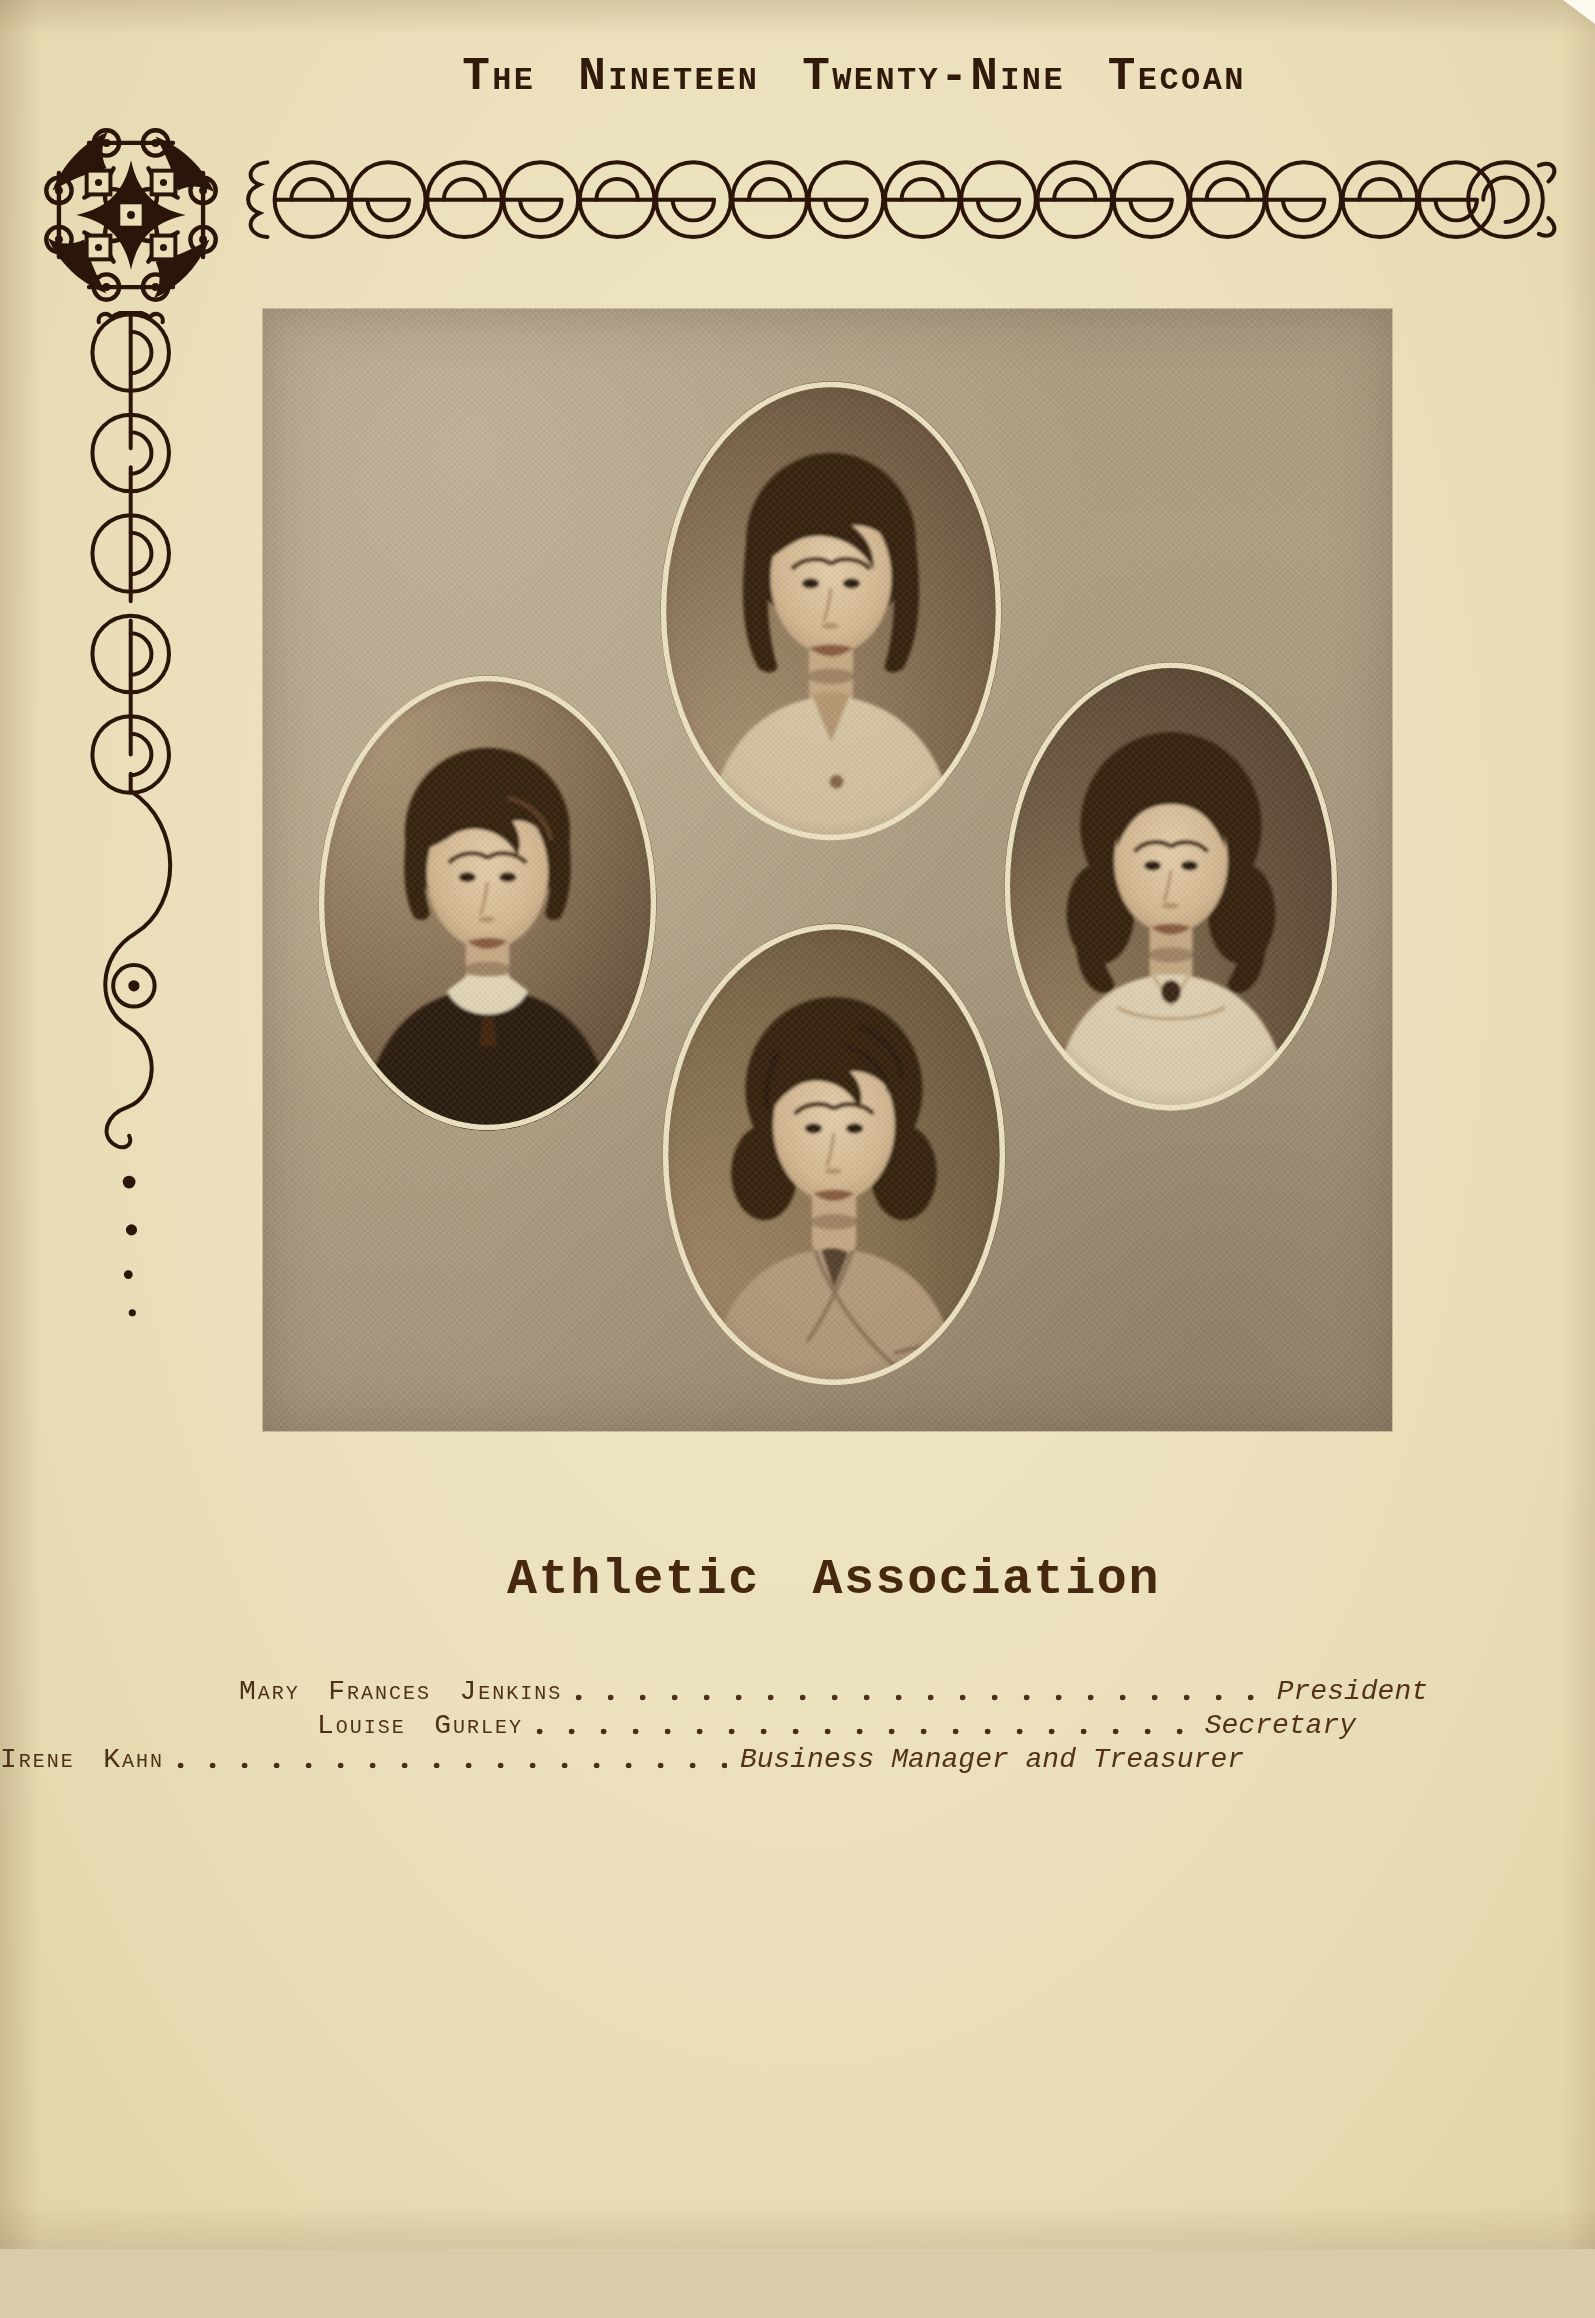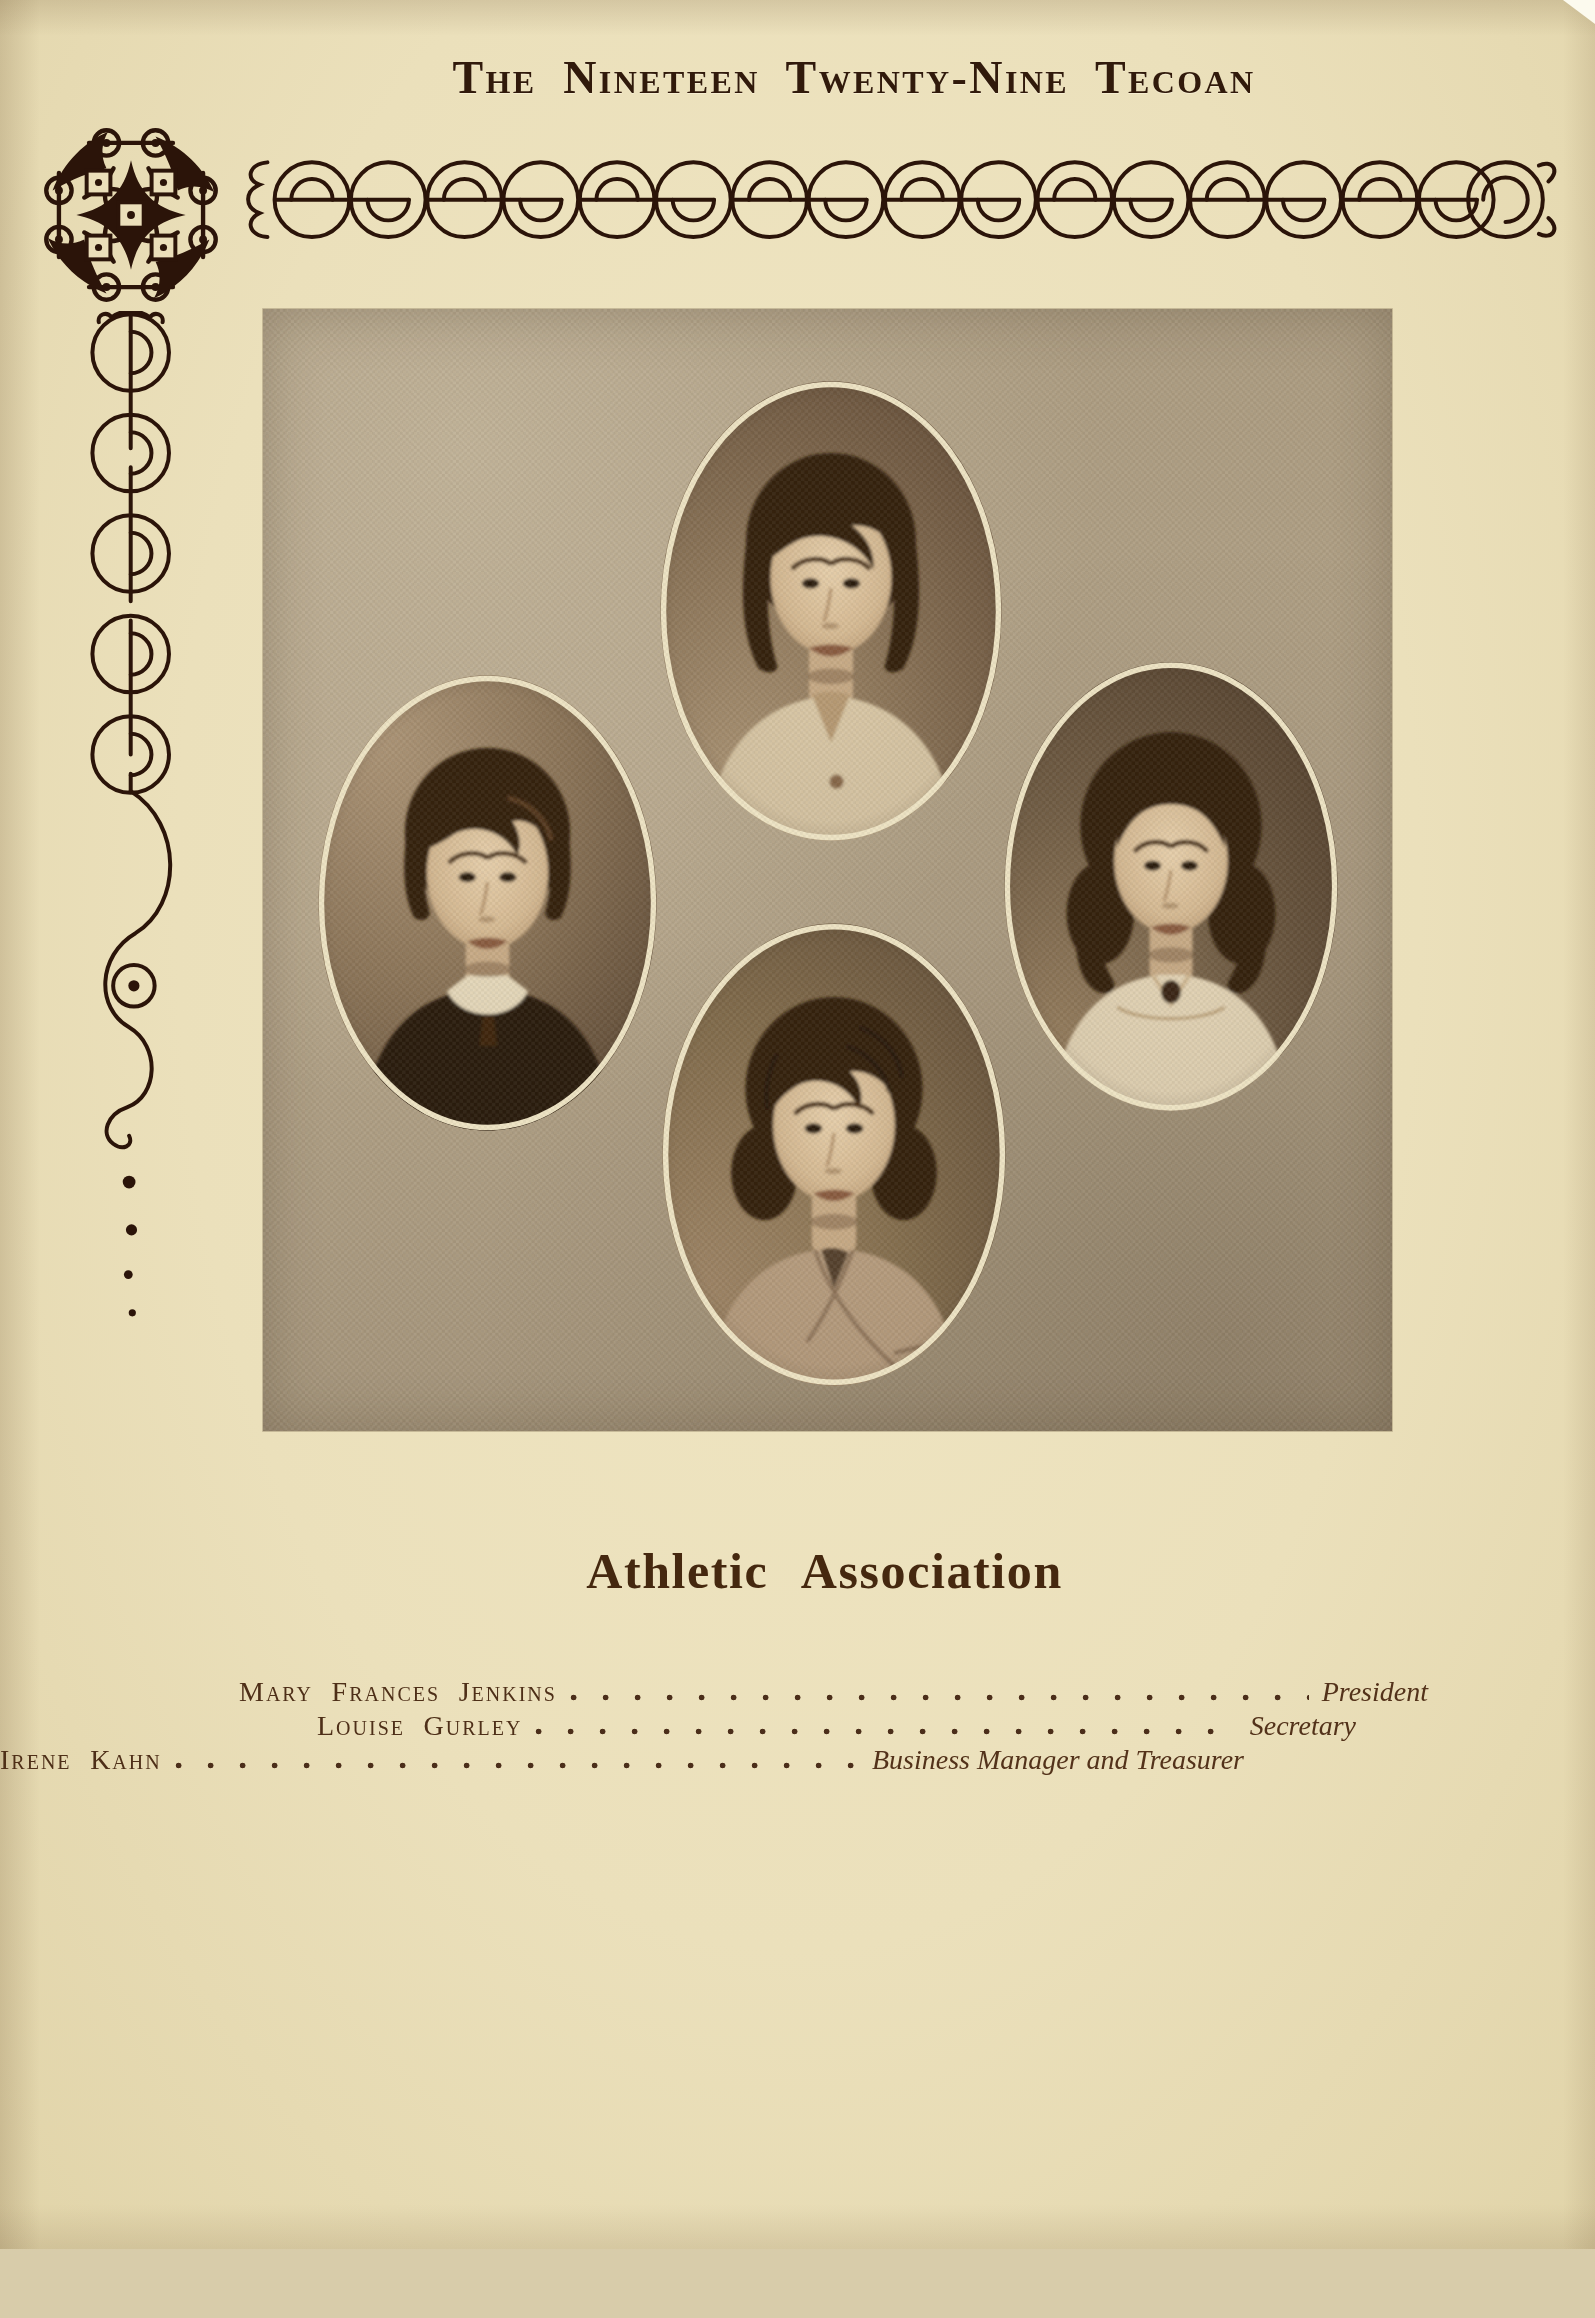--- a/index.html
+++ b/index.html
@@ -1,20 +1,20 @@
 <!DOCTYPE html>
 <html style="font-size:12.8px"><head>
 <meta charset="utf-8">
 <style>
   html,body{margin:0;padding:0;background:#d8ccaa;}
   .page{
     position:relative;
     width:1595px;height:2249px;
     overflow:hidden;
-    font-family:Liberation Serif, serif;
+    font-family:Liberation Mono, monospace;
     background:
       linear-gradient(90deg, rgba(120,95,60,.22), rgba(120,95,60,0) 2.5%),
       linear-gradient(270deg, rgba(120,95,60,.15), rgba(120,95,60,0) 2%),
       linear-gradient(180deg, rgba(120,95,60,.20), rgba(120,95,60,0) 1.6%),
       linear-gradient(0deg, rgba(120,95,60,.16), rgba(120,95,60,0) 2%),
       radial-gradient(ellipse at 50% 40%, #f0e6c3 0%, #ebe0bb 55%, #e1d4a9 100%);
   }
   .corner-tear{
     position:absolute;top:0;right:0;width:0;height:0;
     border-left:32px solid transparent;border-top:24px solid #fcfaee;
@@ -47,21 +47,21 @@
   }
   .oval{position:absolute;}
   .oval svg{display:block;width:100%;height:100%;}
   .oval-top{left:391px;top:70px;width:354px;height:464px;}
   .oval-left{left:53px;top:357px;width:343px;height:474px;}
   .oval-right{left:739px;top:338px;width:338px;height:479px;}
   .oval-bottom{left:397px;top:612px;width:348px;height:467px;}
 
   .section-title{
     position:absolute;top:1539px;left:263px;width:1117px;
-    margin:3px;text-align:center;font-weight:600;
+    margin:12px;text-align:center;font-weight:600;
     font-size:50px;letter-spacing:1.6px;word-spacing:21px;
     color:#45280f;
   }
   .officers-heading{
     position:absolute;top:1630px;left:263px;width:1093px;
     text-align:center;font-variant:small-caps;
     font-size:30px;letter-spacing:3.2px;color:#4c2d15;
   }
   .officers-list{position:absolute;top:1673px;left:0;width:1595px;}
   .officer-row{

